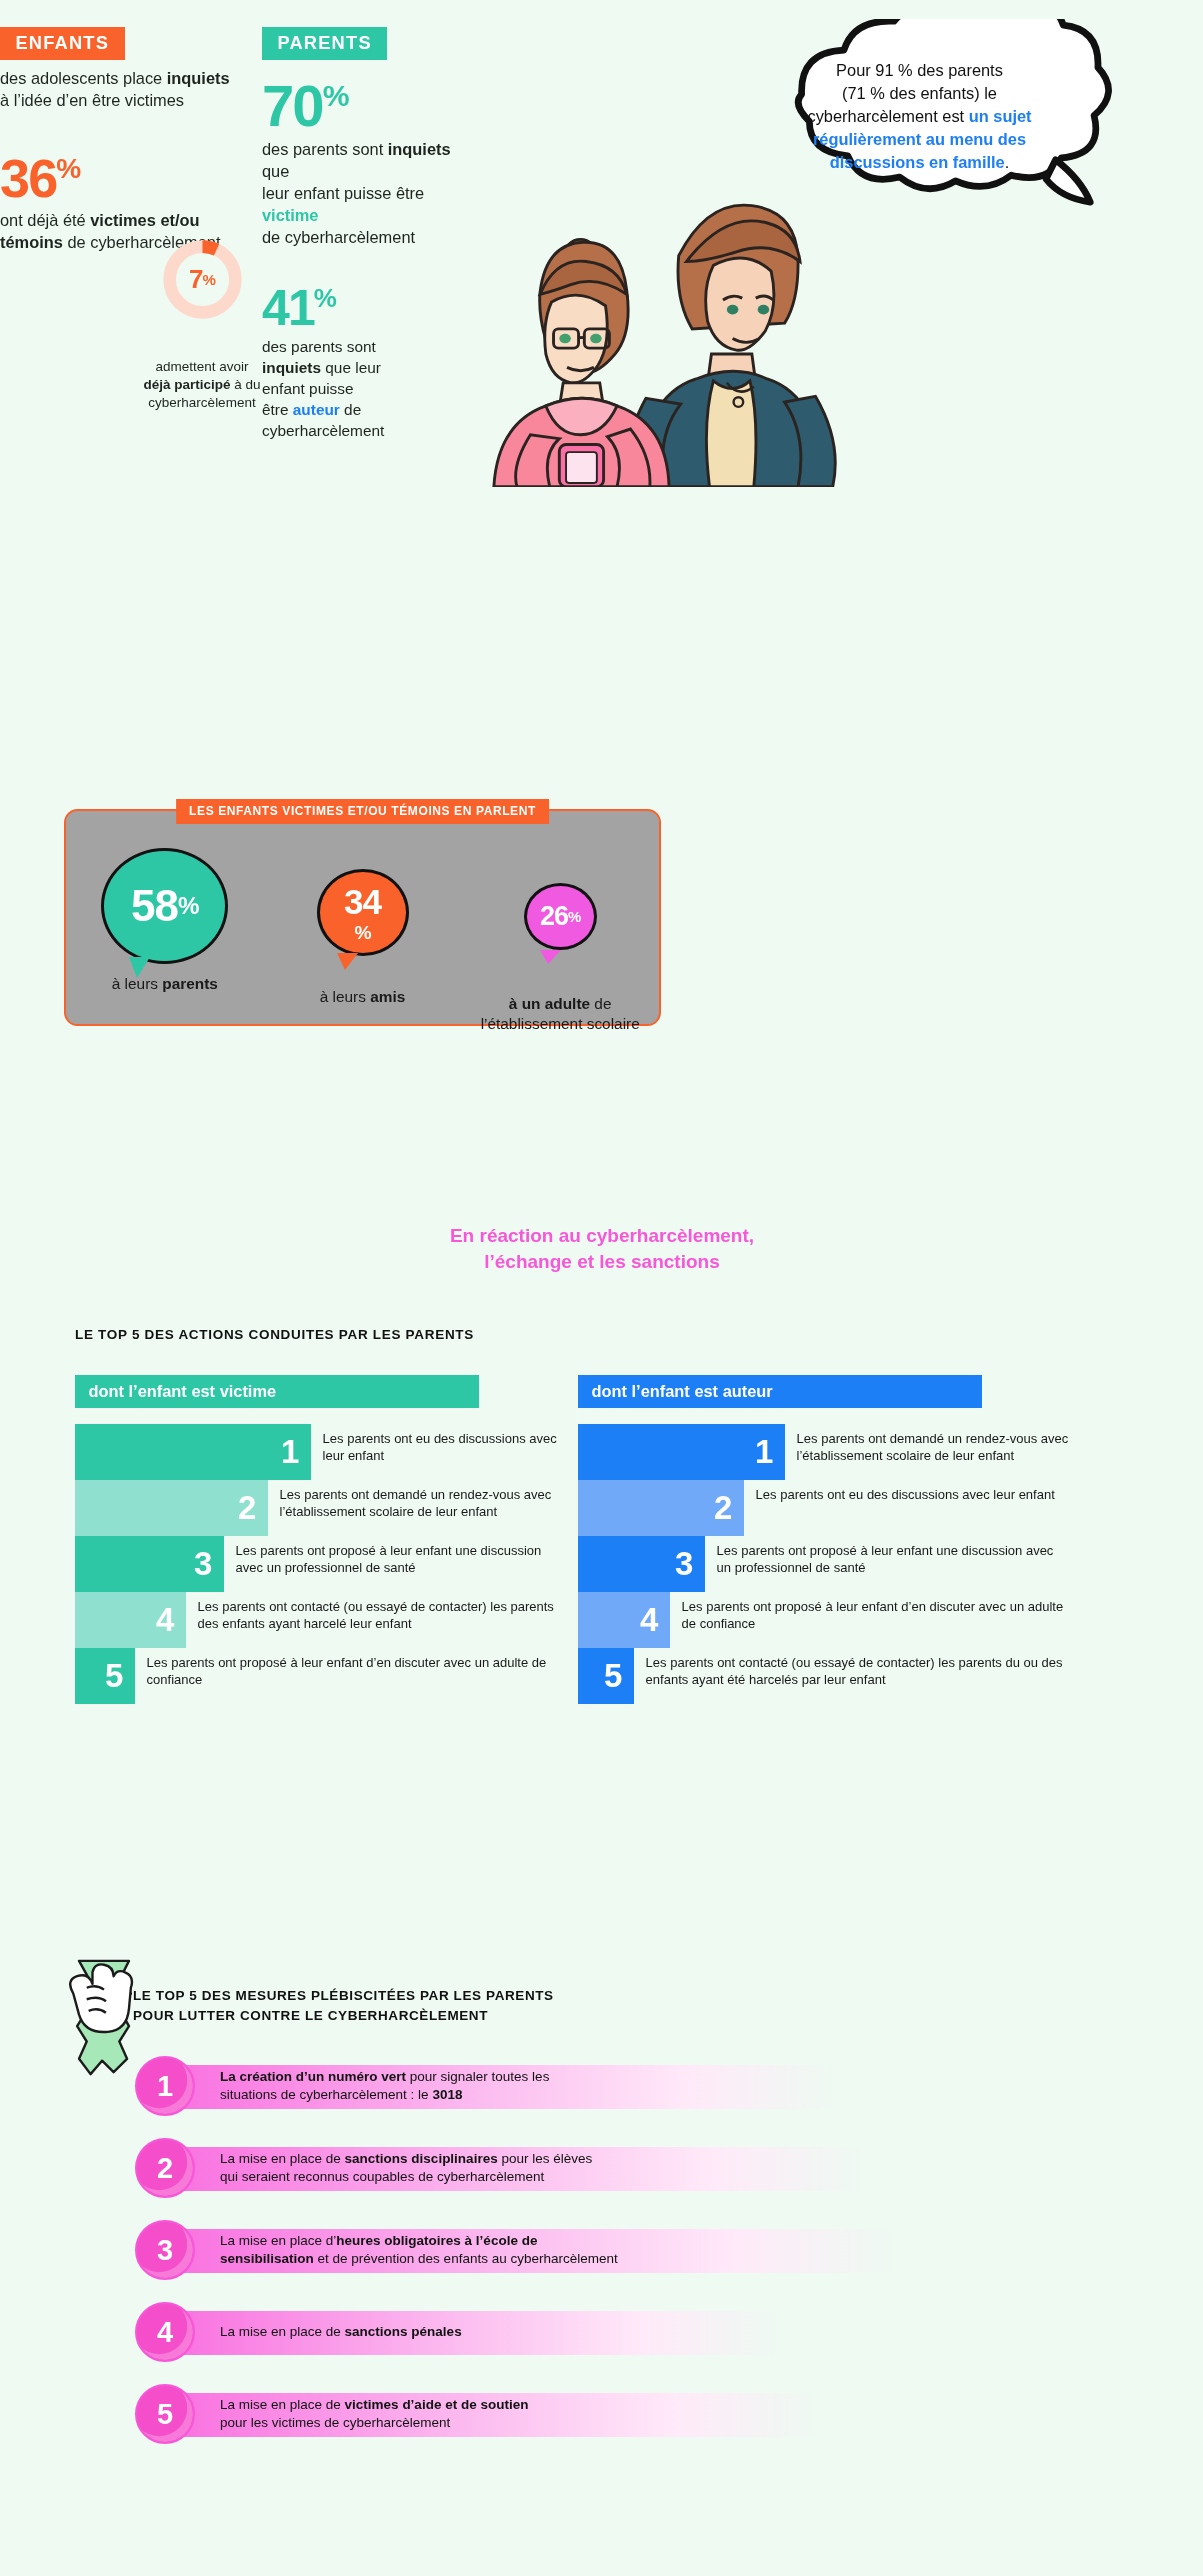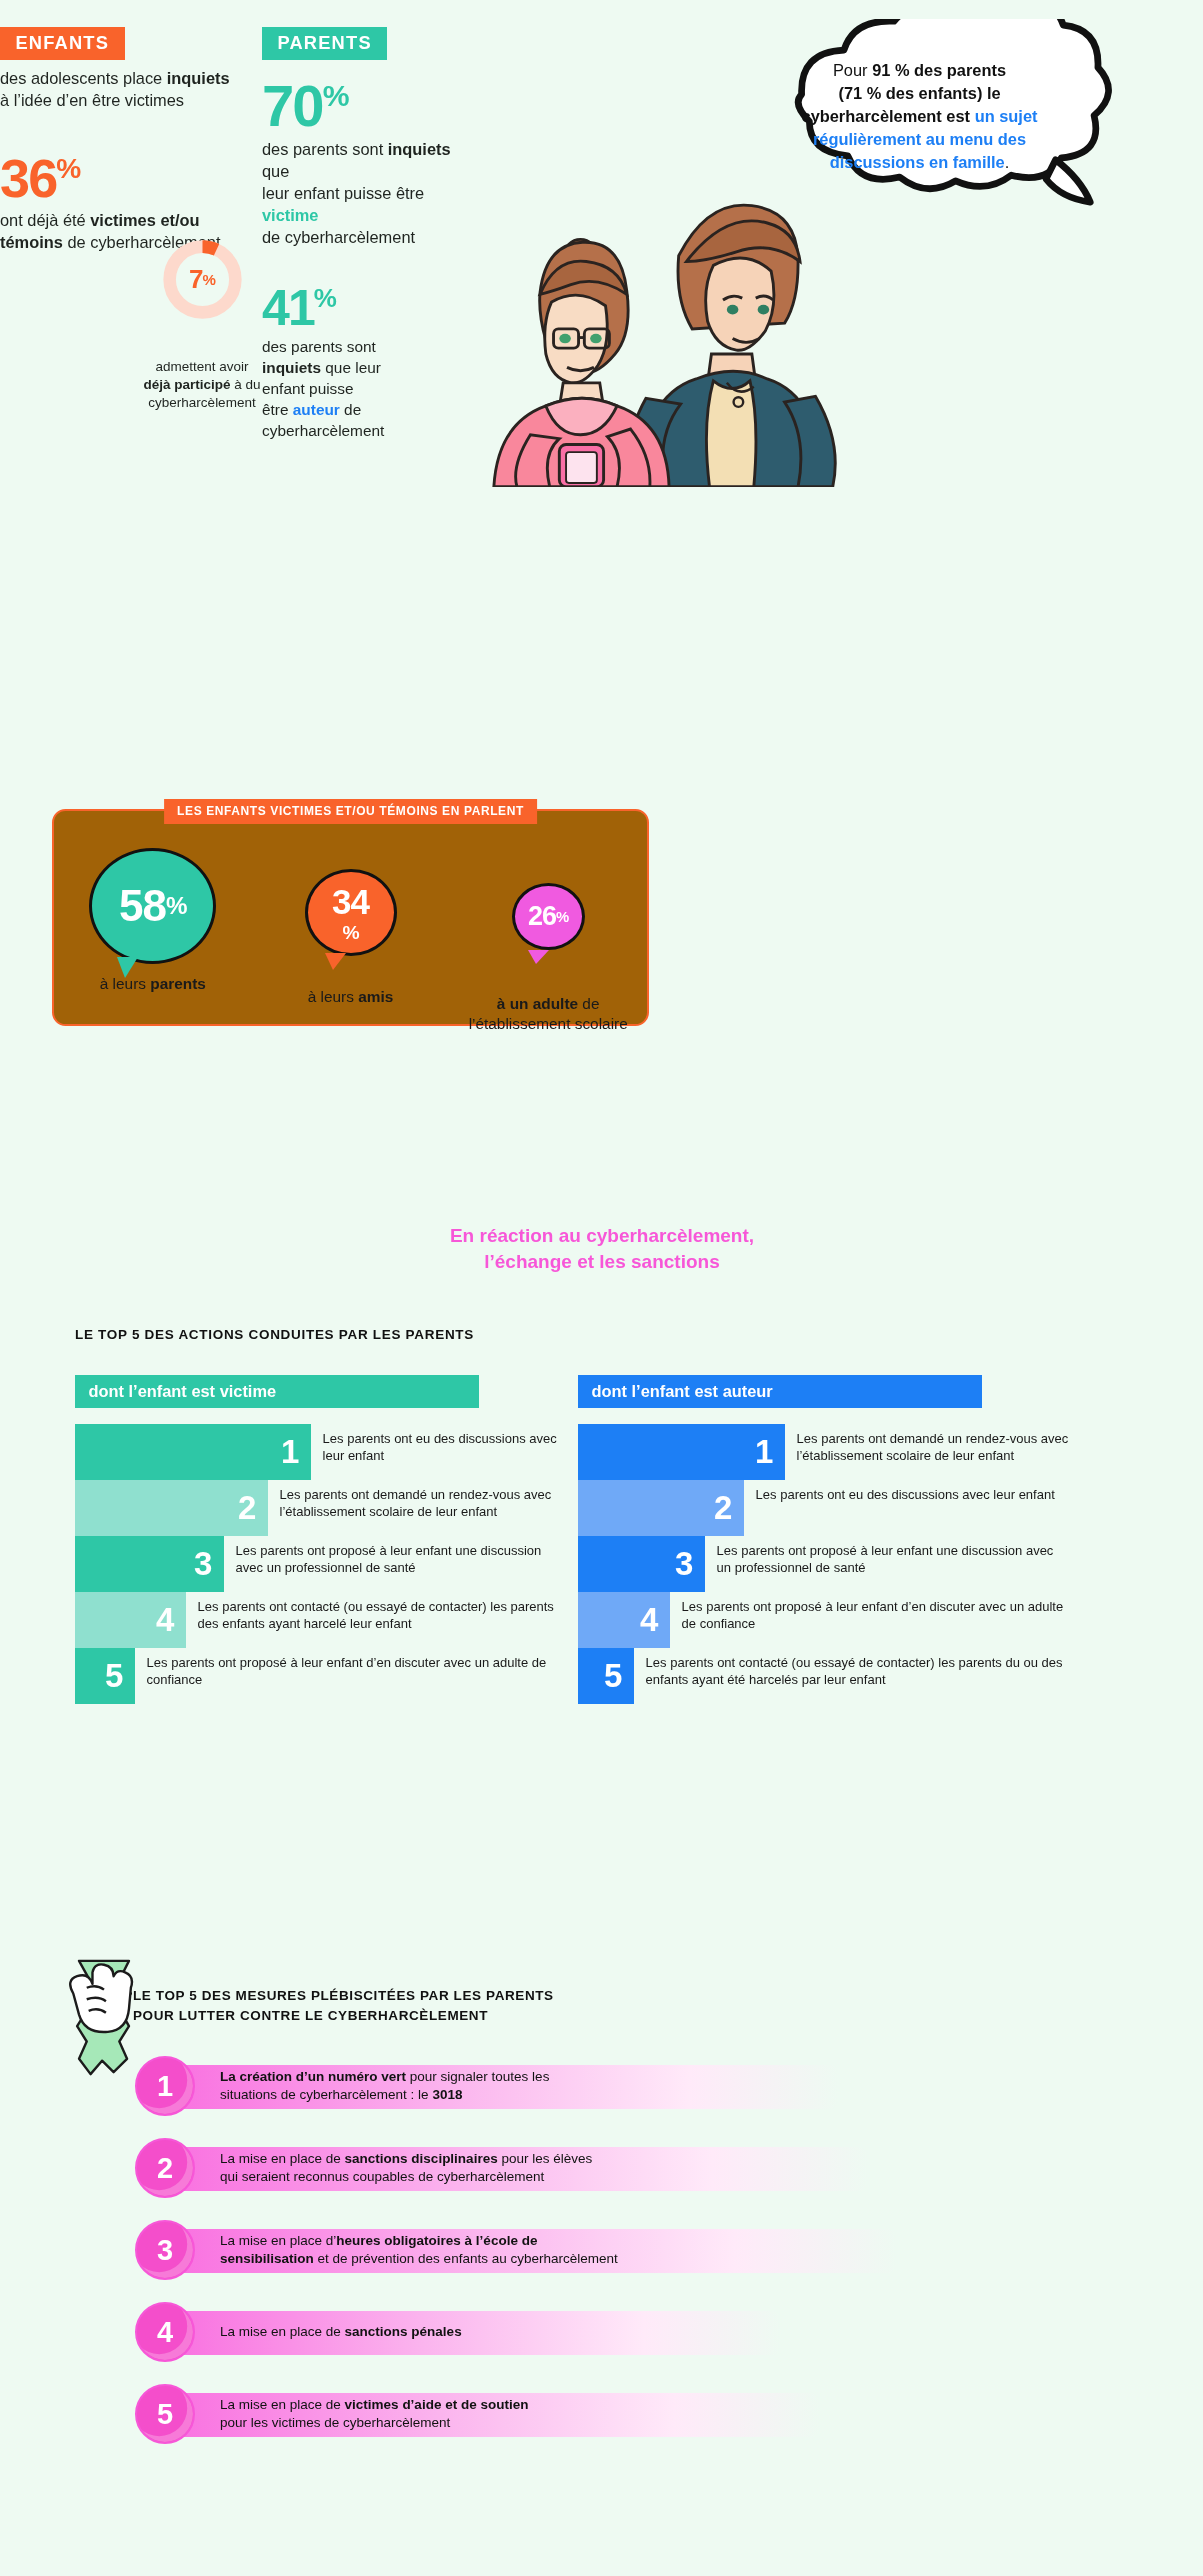--- a/index.html
+++ b/index.html
@@ -65,27 +65,27 @@
 
   
   .illus { position: absolute; left: 438px; top: 140px; width: 414px; height: 347px; }
 
   
   .cloud { position: absolute; left: 717px; top: 19px; width: 404px; height: 193px; }
   .cloud-txt {
     position: absolute; left: 39px; top: 40px; width: 327px;
     text-align: center; font-size: 16.4px; line-height: 1.4; color: #111;
   }
-  .cloud-txt b { font-weight: 700; }
+  .cloud-txt b { font-weight: 400; }
   .cloud-txt .lnk { color: #1d7ff5; font-weight: 700; }
 
   
   .card {
-    position: absolute; left: 52px; top: 809px; width: 597px; height: 217px;
-    background: #a16207; border: 2.4px solid #f9632b; border-radius: 13.5px;
+    position: absolute; left: 64px; top: 809px; width: 597px; height: 217px;
+    background: #a3a3a3; border: 2.4px solid #f9632b; border-radius: 13.5px;
   }
   .card-title {
     position: absolute; left: 50%; top: -12.5px; transform: translateX(-50%);
     background: #f9632b; color: #fff; font-size: 12px; font-weight: 700;
     letter-spacing: 0.6px; padding: 5.8px 13.5px; white-space: nowrap;
   }
   .bubbles { position: absolute; left: 0; top: 37px; width: 100%; display: flex; }
   .bub-col { flex: 1; text-align: center; }
   .bub { position: relative; margin: 0 auto; }
   .bub .oval {

